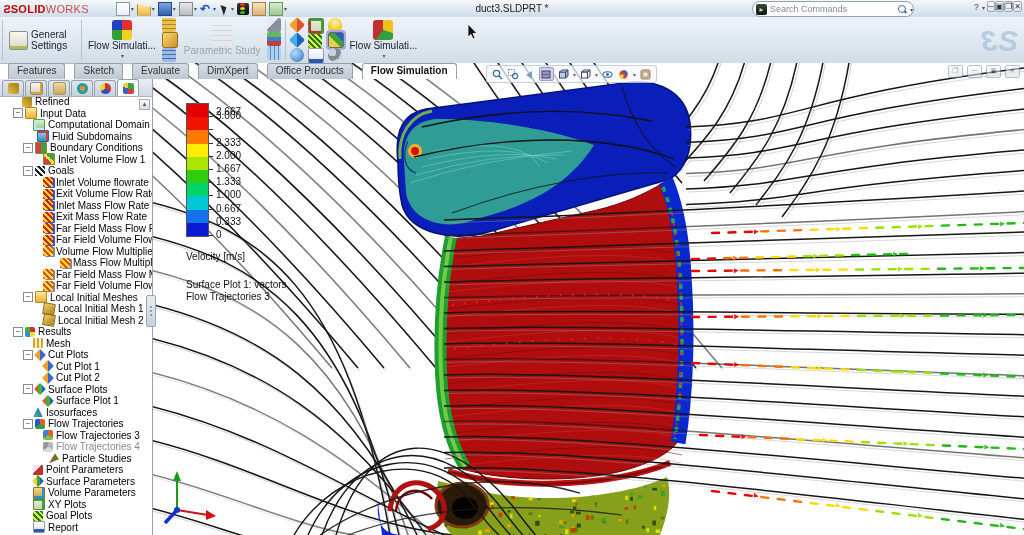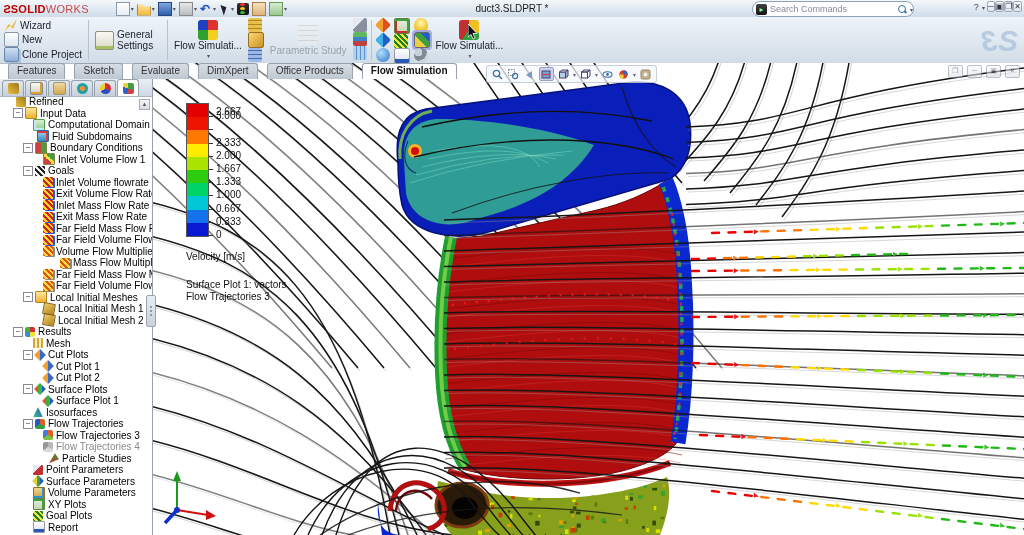--- a/index.html
+++ b/index.html
@@ -221,34 +221,20 @@
     <span class="caret">▾</span>
   </span>
   <span id="win-ctrls">
     <span>?</span>
     <span class="caret">▾</span>
     <span id="win-btns"><span class="wbtn">─</span><span class="wbtn">▣</span><span class="wbtn">❐</span><span class="wbtn">✕</span></span>
   </span>
 </div>
 
 <div id="ribbon">
-    <div class="rstack">
-      <div class="rsitem">
-        <span class="ri ri-wizard"></span>
-        <span>Wizard</span>
-      </div>
-      <div class="rsitem">
-        <span class="ri ri-new-project"></span>
-        <span>New</span>
-      </div>
-      <div class="rsitem">
-        <span class="ri ri-clone-project"></span>
-        <span>Clone Project</span>
-      </div>
-    </div>
     <div class="rsep"></div>
     <div class="rwide">
       <span class="ri ri-general-settings"></span>
       <span class="lbl">General Settings</span>
     </div>
     <div class="rsep"></div>
     <div class="rbig">
       <span class="ri ri-flow-sim-tools"></span>
       <span>Flow Simulati...</span>
       <span class="caret">▾</span>
@@ -319,21 +305,21 @@
         <span class="pti pti-dimx"></span>
       </div>
       <div class="ptab">
         <span class="pti pti-display"></span>
       </div>
       <div class="ptab active">
         <span class="pti pti-flow"></span>
       </div>
     </div>
   <div id="tree">
-      <div class="trow" style="padding-left: 6px;">
+      <div class="trow" style="padding-left: 12px;">
         <span class="tspace"></span>
         <span class="tic tic-root"></span>
         <span>Refined</span>
       </div>
       <div class="trow" style="padding-left: 13px;">
         <span class="expbox">−</span>
         <span class="tic tic-folder"></span>
         <span>Input Data</span>
       </div>
       <div class="trow" style="padding-left: 23px;">

